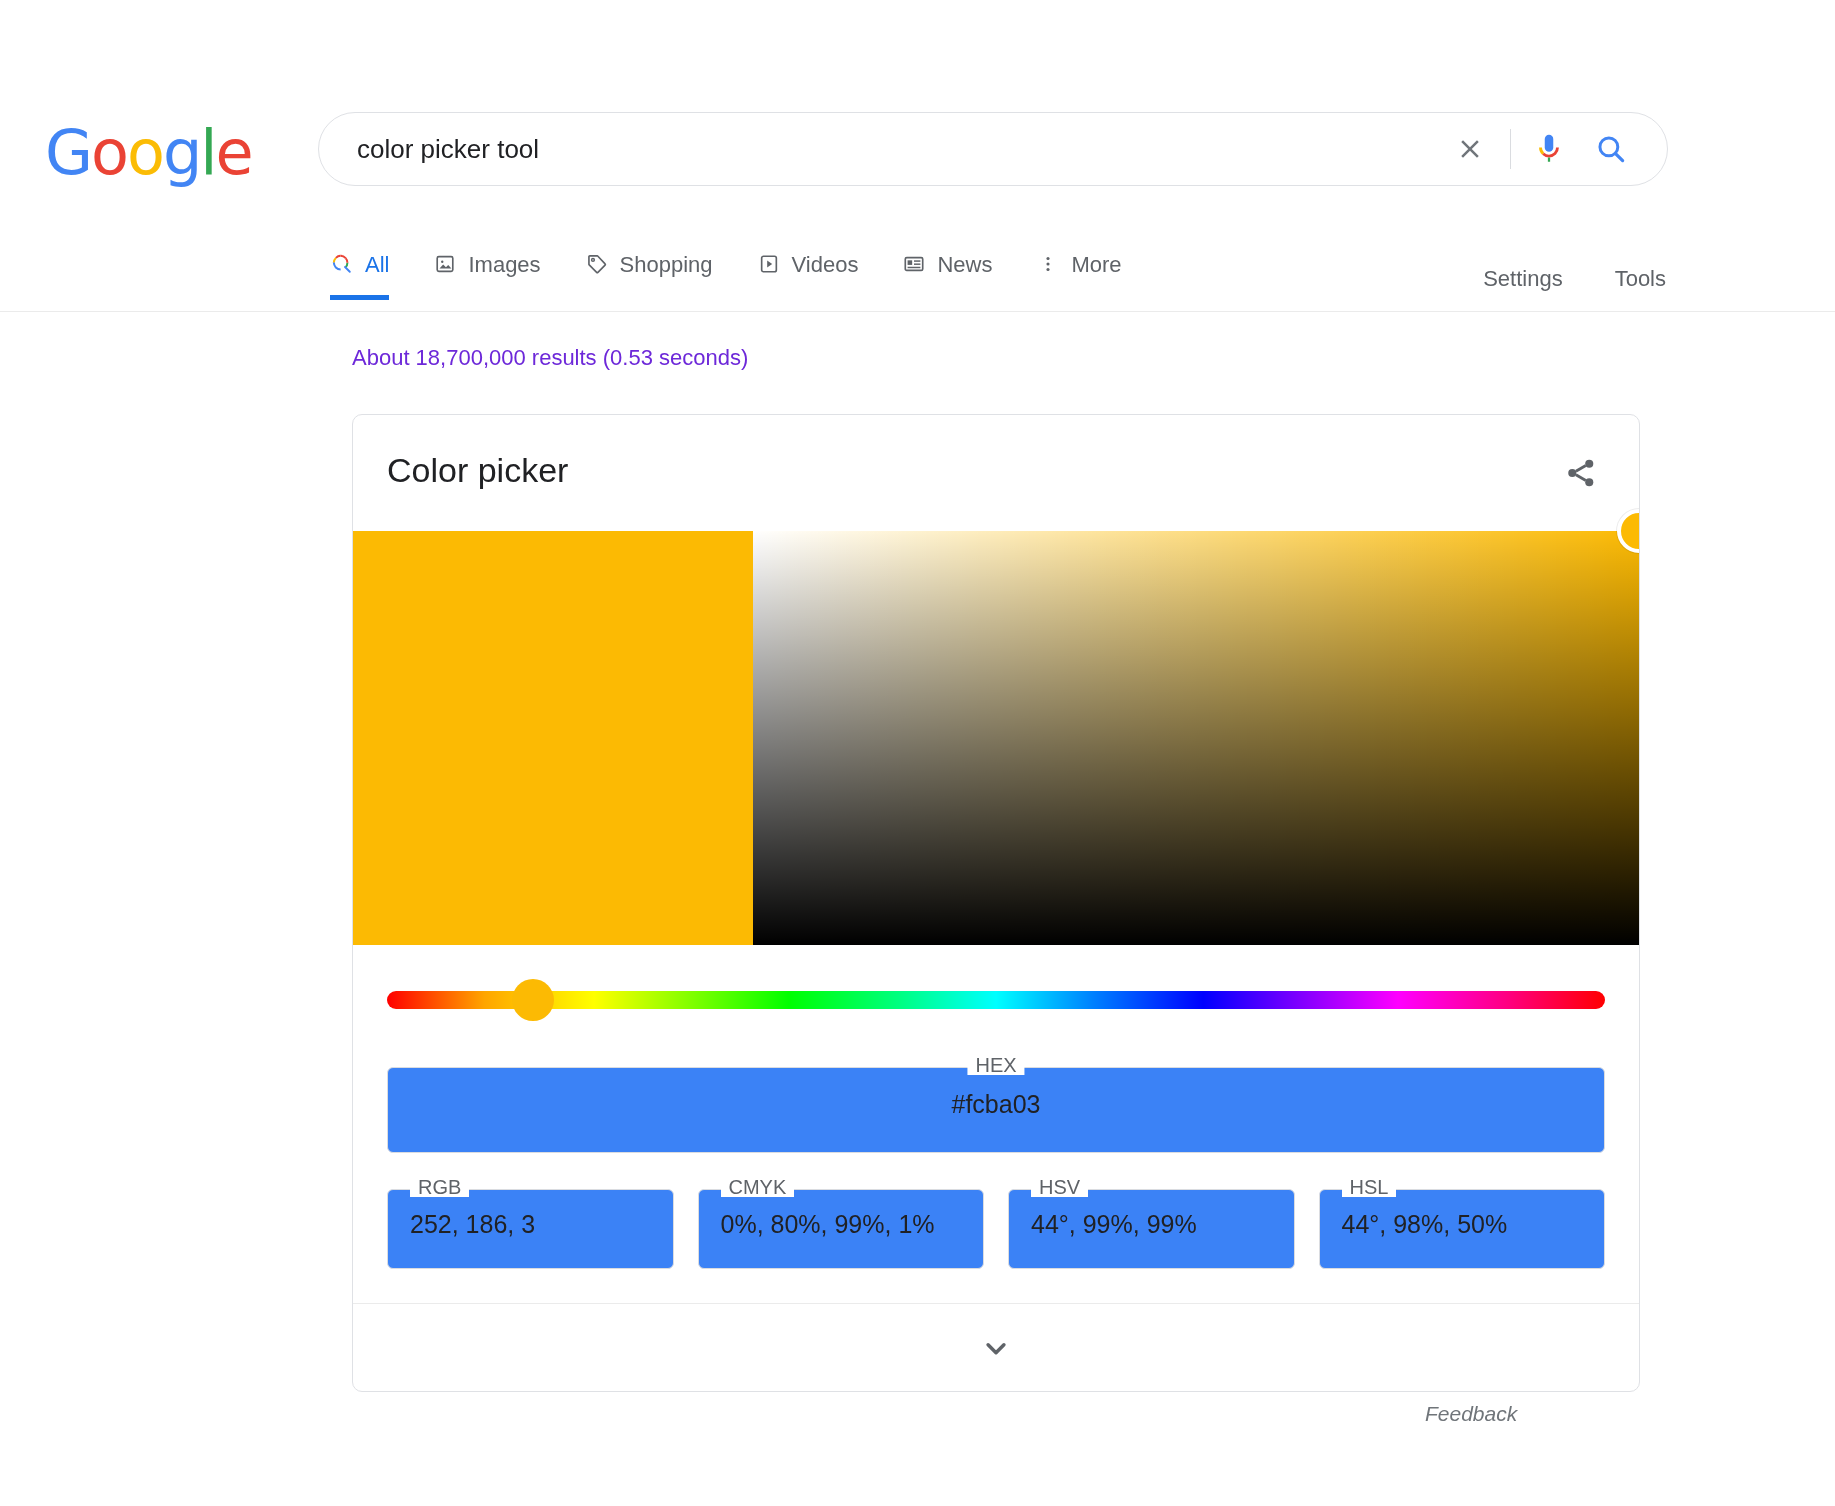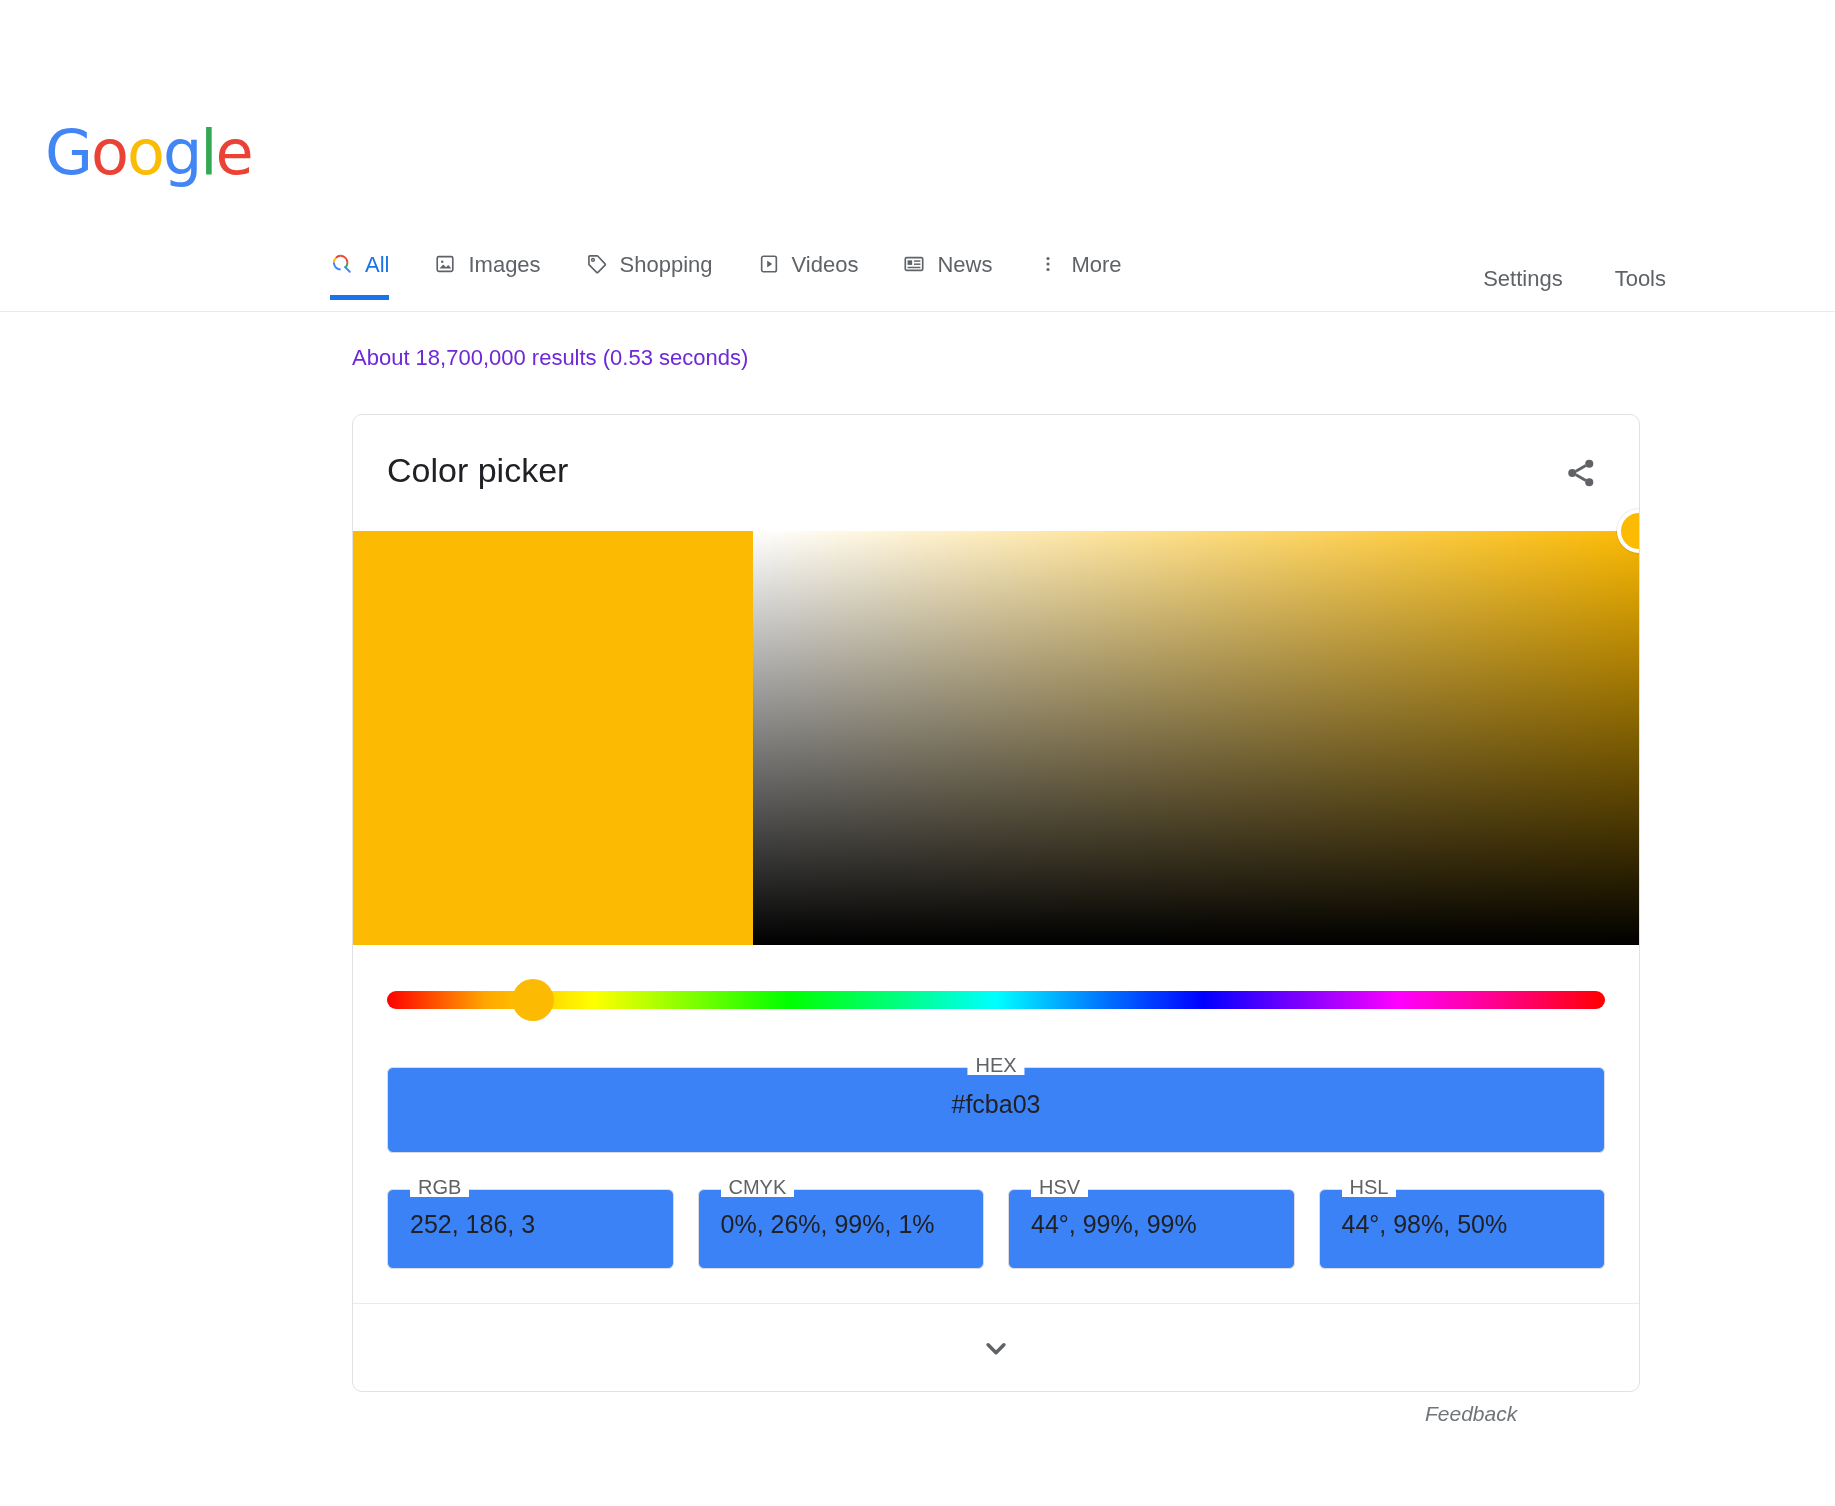--- a/index.html
+++ b/index.html
@@ -151,20 +151,50 @@
 </style>
 </head>
 <body>
 
 <div class="header">
 
   <div class="logo">
     <span class="b">G</span><span class="r">o</span><span class="y">o</span><span class="b">g</span><span class="g">l</span><span class="r">e</span>
   </div>
 
+  <div class="searchbar">
+    <input class="search-input" type="text" value="color picker tool" style="">
+
+    <div class="sb-icon clear-icon">
+      <svg width="30" height="30" viewBox="0 0 24 24" aria-hidden="true">
+        <path d="M19 6.41 17.59 5 12 10.59 6.41 5 5 6.41 10.59 12 5 17.59 6.41 19 12 13.41 17.59 19 19 17.59 13.41 12z" fill="#70757a"></path>
+      </svg>
+    </div>
+
+    <div class="sb-divider"></div>
+
+    <div class="sb-icon mic-icon">
+      <svg width="34" height="34" viewBox="0 0 24 24" aria-hidden="true">
+        <path d="M12 2a3 3 0 0 0-3 3v6a3 3 0 0 0 6 0V5a3 3 0 0 0-3-3z" fill="#4285f4"></path>
+        <path d="M5 10v1a7 7 0 0 0 6 6.92V11H9.5a4.5 4.5 0 0 1-2.6-1.13z" fill="#fbbc05" opacity="0"></path>
+        <path d="M17 11a5 5 0 0 1-10 0H5a7 7 0 0 0 6 6.92V21h2v-3.08A7 7 0 0 0 19 11z" fill="#34a853" opacity="0"></path>
+        <path d="M5 11h2a5 5 0 0 0 1.6 3.66l-1.4 1.44A7 7 0 0 1 5 11z" fill="#fbbc05"></path>
+        <path d="M7.2 16.1 8.6 14.66A5 5 0 0 0 12 16v2a7 7 0 0 1-4.8-1.9z" fill="#ea4335"></path>
+        <path d="M12 16a5 5 0 0 0 5-5h2a7 7 0 0 1-7 7z" fill="#ea4335"></path>
+        <rect x="11.2" y="18" width="1.6" height="3" fill="#34a853"></rect>
+      </svg>
+    </div>
+
+    <div class="sb-icon search-icon-btn">
+      <svg width="34" height="34" viewBox="0 0 24 24" aria-hidden="true">
+        <circle cx="10.5" cy="10.5" r="6.3" fill="none" stroke="#4285f4" stroke-width="2.1"></circle>
+        <line x1="15.2" y1="15.2" x2="20.2" y2="20.2" stroke="#4285f4" stroke-width="2.3" stroke-linecap="round"></line>
+      </svg>
+    </div>
+  </div>
 
   <div class="navrow">
     <div class="tabs">
 
       <div class="tab active">
         <span class="ticon">
           <svg width="22" height="22" viewBox="0 0 24 24" aria-hidden="true">
             <path d="M10.5 4.2a6.3 6.3 0 0 1 4.7 2.1l1.6-1.4A8.5 8.5 0 0 0 10.5 2z" fill="#ea4335"></path>
             <path d="M16.8 10.5a6.3 6.3 0 0 1-1.6 4.2l1.5 1.5a8.5 8.5 0 0 0 2.3-5.7z" fill="#34a853"></path>
             <path d="M4.2 10.5a6.3 6.3 0 0 1 1.9-4.5L4.6 4.5A8.5 8.5 0 0 0 2 10.5z" fill="#fbbc05"></path>
@@ -281,21 +311,21 @@
 
     <div class="field-row">
 
       <div class="field">
         <span class="legend">RGB</span>
         <span class="val">252, 186, 3</span>
       </div>
 
       <div class="field">
         <span class="legend">CMYK</span>
-        <span class="val">0%, 26%, 99%, 1%</span>
+        <span class="val">0%, 80%, 99%, 1%</span>
       </div>
 
       <div class="field">
         <span class="legend">HSV</span>
         <span class="val">44°, 99%, 99%</span>
       </div>
 
       <div class="field">
         <span class="legend">HSL</span>
         <span class="val">44°, 98%, 50%</span>

